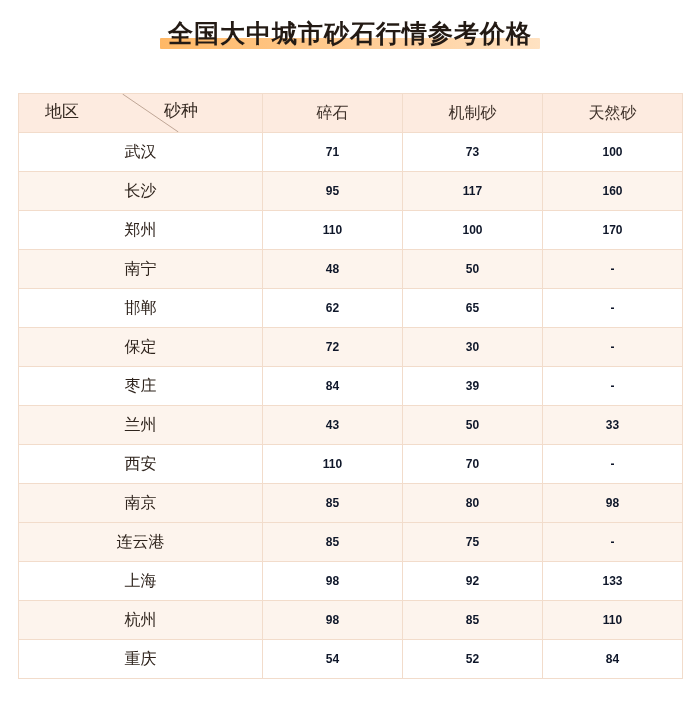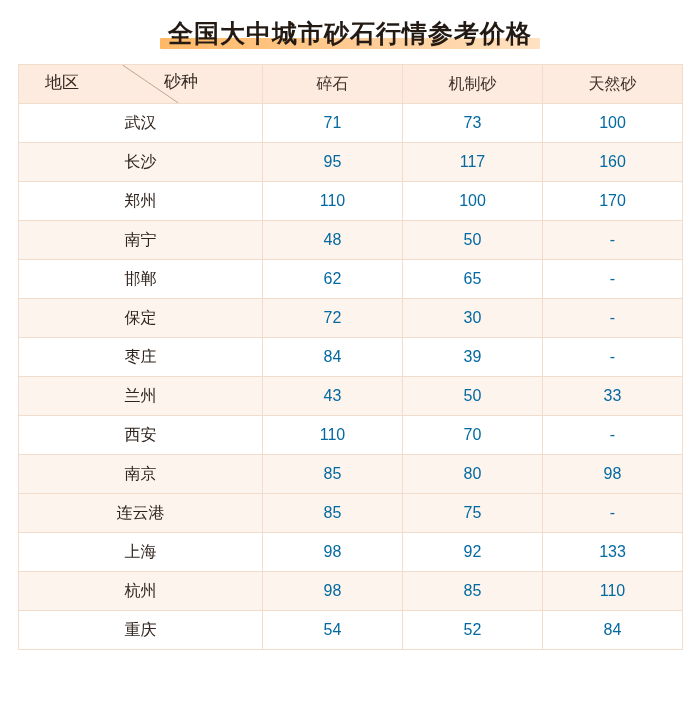--- a/index.html
+++ b/index.html
@@ -49,20 +49,21 @@
     border-radius: 1px;
   }
   .title .txt {
     position: relative;
     z-index: 1;
   }
   
   .table-wrap {
     padding: 0 18px;
     box-sizing: border-box;
+    margin-top: 29px;
   }
   table.price {
     width: 664px;
     border-collapse: collapse;
     table-layout: fixed;
     border: 1px solid #f0d6c2;
   }
   table.price col.c0 { width: 244px; }
   table.price col.c1 { width: 140px; }
   table.price col.c2 { width: 140px; }
@@ -105,21 +106,21 @@
   .corner .lbl-kind {
     position: absolute;
     right: 64px;
     bottom: 10px;
     font-size: 17px;
     color: #33271f;
   }
   tbody tr.odd td { background: #ffffff; }
   tbody tr.even td { background: #fdf4ed; }
   tbody td.city { font-size: 16px; color: #2f241d; }
-  tbody td.val { font-size: 16px; color: #0369a1; }
+  tbody td.val { font-size: 12px; color: #0f172a; font-weight: bold; }
 </style>
 </head>
 <body>
 
 <div class="page">
 
   <div class="title-wrap">
     <div class="title">
       <span class="hl"></span>
       <span class="txt">全国大中城市砂石行情参考价格</span>

